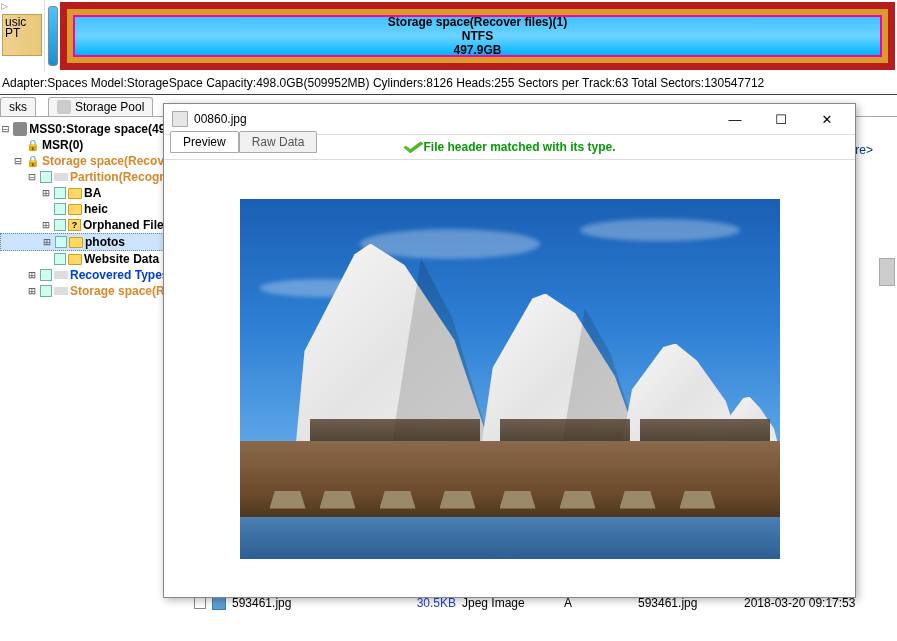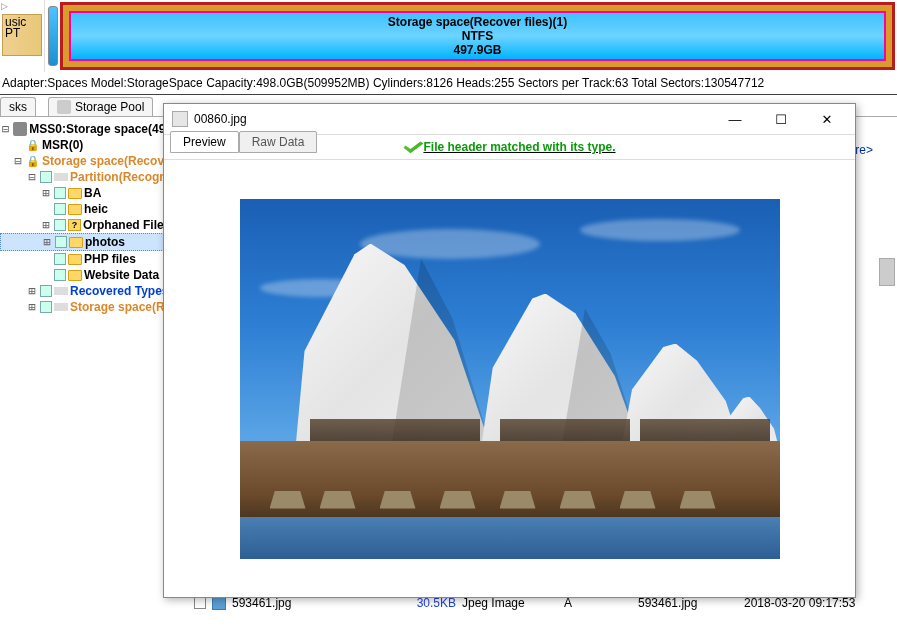--- a/index.html
+++ b/index.html
@@ -5,21 +5,21 @@
 * { margin: 0; padding: 0; box-sizing: border-box; font-family: Tahoma, Arial, sans-serif; font-size: 12px; }
 body { background: #fff; width: 897px; height: 641px; overflow: hidden; position: relative; }
 
 
 .storage-bar-row { display: flex; height: 72px; }
 .mini-col { width: 45px; border-right: 1px solid #ddd; }
 .mini-box { height: 42px; background: linear-gradient(to right, #f0d090, #e8c878); border: 1px solid #c0a050; margin: 2px; font-size: 10px; padding: 2px; line-height: 11px; }
 .ruler-col { width: 15px; display: flex; align-items: center; justify-content: center; }
 .ruler { width: 10px; height: 60px; background: linear-gradient(to bottom, #4ec3ff, #1a8fd4); border: 1px solid #888; border-radius: 3px; }
 .big-bar-wrap { flex: 1; padding: 2px 2px 2px 0; }
-.big-bar-outer { height: 68px; background: #d99b2b; border: 3px solid #b91c1c; padding: 6px; }
+.big-bar-outer { height: 68px; background: #d99b2b; border: 7px solid #b91c1c; padding: 6px; }
 .big-bar-inner { height: 100%; background: linear-gradient(to bottom, #3ec1ff, #6dd3ff 50%, #00b4ff); border: 2px solid #ff00a0; display: flex; flex-direction: column; align-items: center; justify-content: center; font-weight: bold; font-size: 12px; }
 
 
 .disk-info { padding: 4px 2px; font-size: 12px; border-bottom: 1px solid #404040; }
 
 
 .tabs-row { display: flex; border-bottom: 1px solid #aaa; margin-top: 2px; }
 .tab { border: 1px solid #aaa; border-bottom: none; padding: 2px 8px; background: #f5f5f5; display: flex; align-items: center; gap: 4px; margin-right: 12px; border-radius: 3px 3px 0 0; font-size: 12px; justify-content: flex-end; }
 .tab.more { margin-left: auto; border: none; background: none; color: #0033aa; cursor: pointer; position: absolute; right: 4px; top: 141px; }
 
@@ -169,26 +169,20 @@
     <div class="tree-row ind3 sel">
       <span class="exp">⊞</span>
       <span class="chk"></span>
       <span class="ic ic-folder"></span>
       <span class="txt-bold">photos</span>
     </div>
     <div class="tree-row ind3">
       <span class="exp"></span>
       <span class="chk"></span>
       <span class="ic ic-folder"></span>
-      <span class="txt-bold">PHP files</span>
-    </div>
-    <div class="tree-row ind3">
-      <span class="exp"></span>
-      <span class="chk"></span>
-      <span class="ic ic-folder"></span>
       <span class="txt-bold">Website Data</span>
     </div>
     <div class="tree-row ind2">
       <span class="exp">⊞</span>
       <span class="chk"></span>
       <span class="ic ic-part"></span>
       <span class="txt-blue">Recovered Types</span>
     </div>
     <div class="tree-row ind2">
       <span class="exp">⊞</span>
@@ -226,21 +220,21 @@
 <div class="scroll-hint"></div>
 
 <div class="preview-win">
   <div class="pw-title">
     <span class="ficon"></span>
     <span class="tname">00860.jpg</span>
     <span class="pw-btn">—</span>
     <span class="pw-btn">☐</span>
     <span class="pw-btn">✕</span>
   </div>
-  <div style="position:relative;text-decoration:underline;">
+  <div style="position:relative;">
     <div class="pw-tabs-abs">
       <div class="pw-tab">Preview</div>
       <div class="pw-tab inactive">Raw Data</div>
     </div>
     <div class="pw-header">
       <span class="checkmark"></span>
       <span>File header matched with its type.</span>
     </div>
   </div>
   <div class="pw-body">

